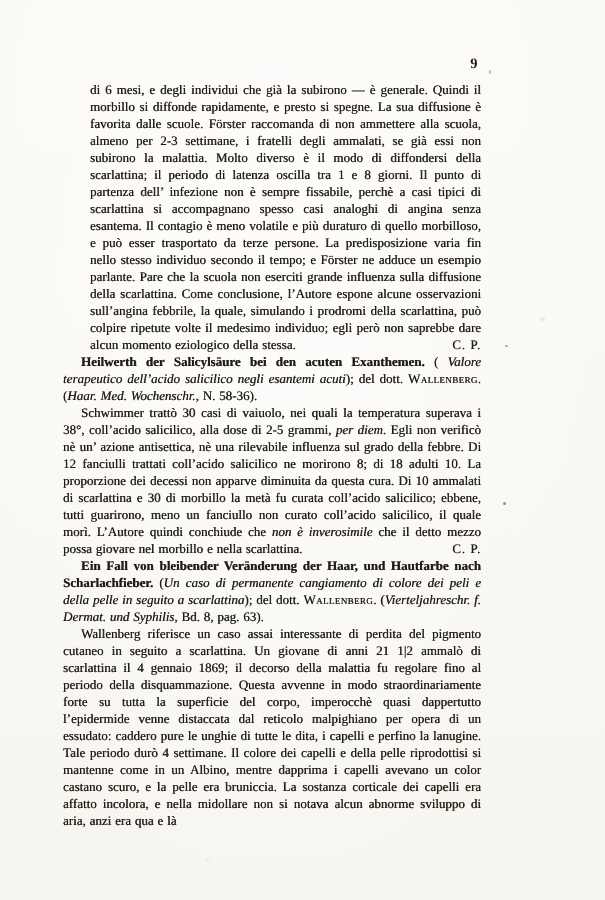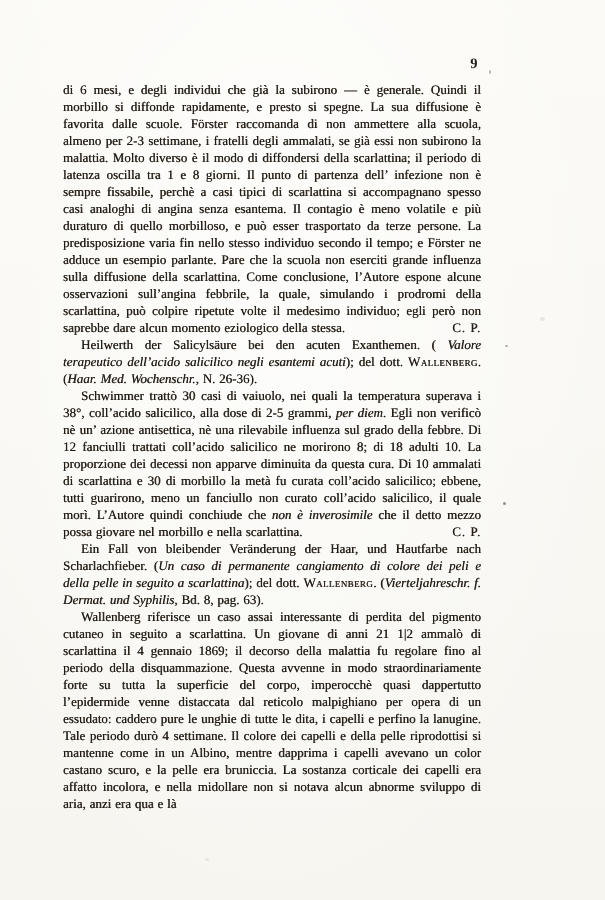--- a/index.html
+++ b/index.html
@@ -30,22 +30,22 @@
     margin: 0 3px 8px 0;
   }
   .para {
     margin: 0;
     text-align: justify;
     text-indent: 18px;
     word-spacing: 0.6px;
     text-shadow: 0.35px 0 0 rgba(33, 24, 15, 0.8);
     hyphens: auto;
   }
-  .noindent { text-indent: 0; }
-  .b  { font-weight: normal; }
+  .noindent { text-indent: 0; margin-left: 27px; }
+  .b  { font-weight: bold; }
   .it { font-style: italic; }
   .sc { font-variant: small-caps; letter-spacing: 0.4px; }
   .sig {
     float: right;
     text-indent: 0;
     margin-left: 12px;
     letter-spacing: 0.8px;
   }
   
   .speck {
@@ -62,21 +62,21 @@
 </style>
 </head>
 <body>
 
 <div class="page">
 
   <div class="pagenum">9</div>
 
   <p class="para noindent"><span>di 6 mesi, e degli individui che già la subirono — è generale. Quindi il morbillo si diffonde rapidamente, e presto si spegne. La sua diffusione è favorita dalle scuole. Förster raccomanda di non ammettere alla scuola, almeno per 2-3 settimane, i fratelli degli ammalati, se già essi non subirono la malattia. Molto diverso è il modo di diffondersi della scarlattina; il periodo di latenza oscilla tra 1 e 8 giorni. Il punto di partenza dell’ infezione non è sempre fissabile, perchè a casi tipici di scarlattina si accompagnano spesso casi analoghi di angina senza esantema. Il contagio è meno volatile e più duraturo di quello morbilloso, e può esser trasportato da terze persone. La predisposizione varia fin nello stesso individuo secondo il tempo; e Förster ne adduce un esempio parlante. Pare che la scuola non eserciti grande influenza sulla diffusione della scarlattina. Come conclusione, l’Autore espone alcune osservazioni sull’angina febbrile, la quale, simulando i prodromi della scarlattina, può colpire ripetute volte il medesimo individuo; egli però non saprebbe dare alcun momento eziologico della stessa.</span><span class="sig">C. P.</span></p>
 
-  <p class="para"><span class="b">Heilwerth der Salicylsäure bei den acuten Exanthemen.</span><span> ( </span><span class="it">Valore terapeutico dell’acido salicilico negli esantemi acuti</span><span>); del dott. </span><span class="sc">Wallenberg</span><span>. (</span><span class="it">Haar. Med. Wochenschr.</span><span>, N. 26-36).</span></p>
+  <p class="para"><span class="b">Heilwerth der Salicylsäure bei den acuten Exanthemen.</span><span> ( </span><span class="it">Valore terapeutico dell’acido salicilico negli esantemi acuti</span><span>); del dott. </span><span class="sc">Wallenberg</span><span>. (</span><span class="it">Haar. Med. Wochenschr.</span><span>, N. 58-36).</span></p>
 
   <p class="para"><span>Schwimmer trattò 30 casi di vaiuolo, nei quali la temperatura superava i 38°, coll’acido salicilico, alla dose di 2-5 grammi, </span><span class="it">per diem</span><span>. Egli non verificò nè un’ azione antisettica, nè una rilevabile influenza sul grado della febbre. Di 12 fanciulli trattati coll’acido salicilico ne morirono 8; di 18 adulti 10. La proporzione dei decessi non apparve diminuita da questa cura. Di 10 ammalati di scarlattina e 30 di morbillo la metà fu curata coll’acido salicilico; ebbene, tutti guarirono, meno un fanciullo non curato coll’acido salicilico, il quale morì. L’Autore quindi conchiude che </span><span class="it">non è inverosimile</span><span> che il detto mezzo possa giovare nel morbillo e nella scarlattina.</span><span class="sig">C. P.</span></p>
 
   <p class="para"><span class="b">Ein Fall von bleibender Veränderung der Haar, und Hautfarbe nach Scharlachfieber.</span><span> (</span><span class="it">Un caso di permanente cangiamento di colore dei peli e della pelle in seguito a scarlattina</span><span>); del dott. </span><span class="sc">Wallenberg</span><span>. (</span><span class="it">Vierteljahreschr. f. Dermat. und Syphilis</span><span>, Bd. 8, pag. 63).</span></p>
 
   <p class="para"><span>Wallenberg riferisce un caso assai interessante di perdita del pigmento cutaneo in seguito a scarlattina. Un giovane di anni 21 1|2 ammalò di scarlattina il 4 gennaio 1869; il decorso della malattia fu regolare fino al periodo della disquammazione. Questa avvenne in modo straordinariamente forte su tutta la superficie del corpo, imperocchè quasi dappertutto l’epidermide venne distaccata dal reticolo malpighiano per opera di un essudato: caddero pure le unghie di tutte le dita, i capelli e perfino la lanugine. Tale periodo durò 4 settimane. Il colore dei capelli e della pelle riprodottisi si mantenne come in un Albino, mentre dapprima i capelli avevano un color castano scuro, e la pelle era bruniccia. La sostanza corticale dei capelli era affatto incolora, e nella midollare non si notava alcun abnorme sviluppo di aria, anzi era qua e là</span></p>
 
   <div class="speck s1"></div>
   <div class="speck s2"></div>
   <div class="speck s3"></div>

